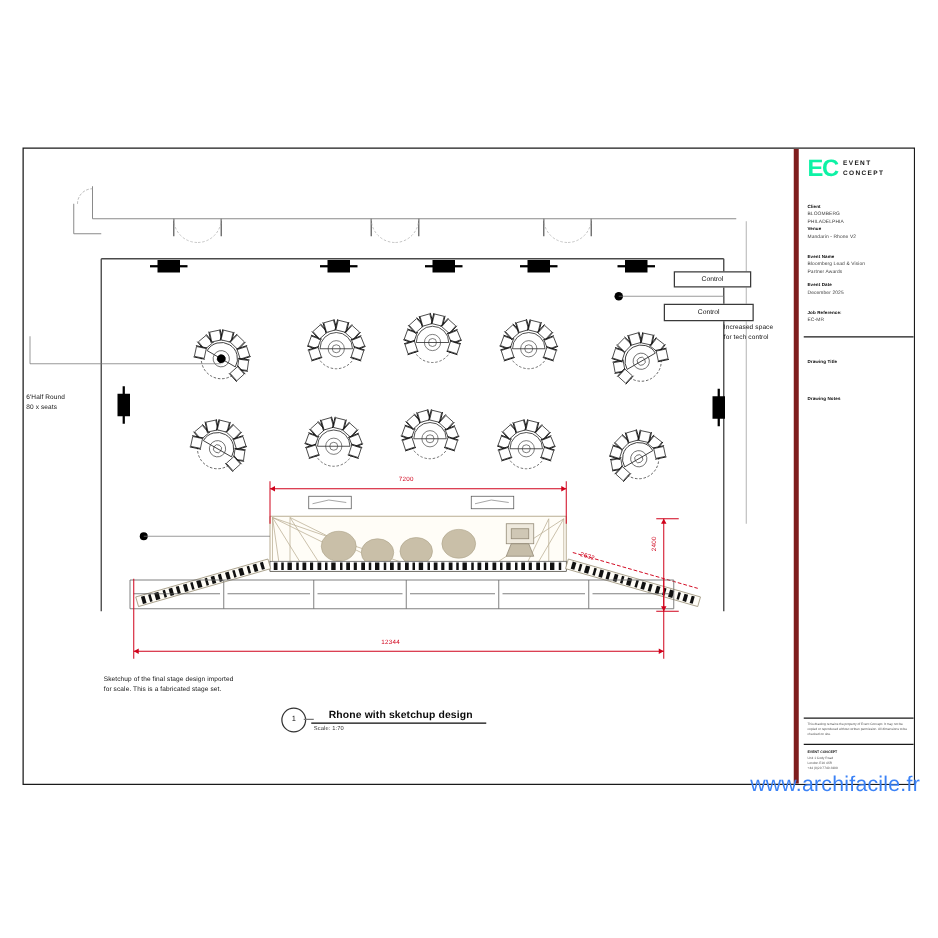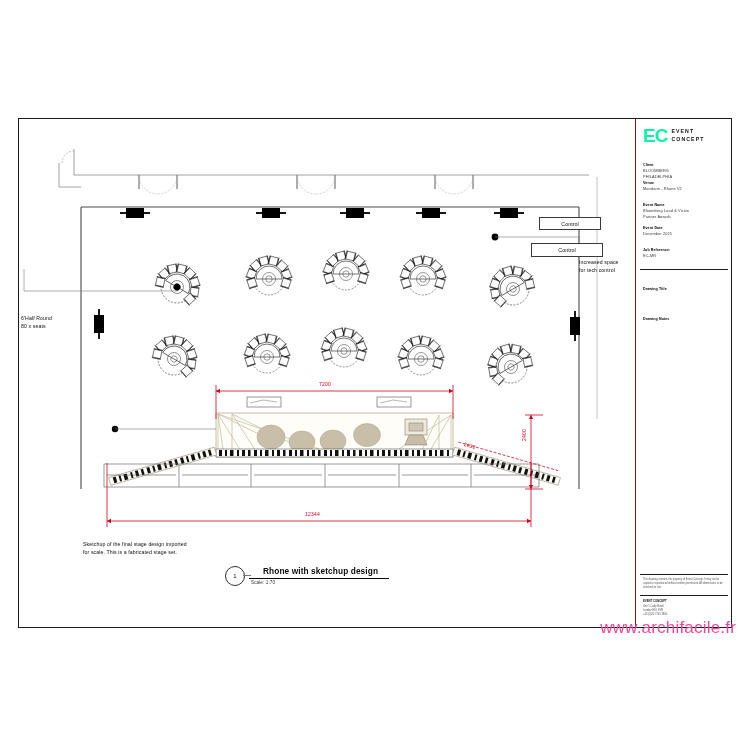--- a/index.html
+++ b/index.html
@@ -18,21 +18,21 @@
     border:1px solid #1a1a1a;
     box-sizing:border-box;
     overflow:hidden;
   }
   .abs{position:absolute;}
 
   
   #titleblock{
     position:absolute; right:0; top:0;
     width:96px; height:100%;
-    border-left:1px solid #7f1d1d;
+    border-left:4px solid #7f1d1d;
     box-sizing:border-box;
     background:#fff;
   }
   #logo-wrap{
     position:absolute; left:7px; top:7px;
     display:flex; align-items:center; gap:4px;
   }
   #ec-mark{
     font-size:19px; font-weight:bold; letter-spacing:-1px;
     color:#0df2a5; line-height:1;
@@ -49,21 +49,21 @@
   .micro{font-size:2.6px;color:#555;line-height:1.5;}
   .micro b{font-size:2.8px;color:#111;}
 
   
   .plan-txt{font-size:5.2px;color:#111;line-height:1.45;white-space:pre-line;letter-spacing:.1px;}
   .dim-txt{font-size:5px;color:#d0021b;letter-spacing:.2px;}
   .ctrl-txt{font-size:5.4px;color:#111;}
 
   #watermark{
     position:absolute; right:14px; bottom:112px;
-    font-size:17px; color:#ec4899; letter-spacing:.2px;
+    font-size:17px; color:#3b82f6; letter-spacing:.2px;
     font-family:"Liberation Sans", sans-serif;
   }
 
   .ctrl-box{
     position:absolute;
     border:1px solid #3a3a3a;
     background:#fff;
     display:flex;align-items:center;justify-content:center;
     box-sizing:border-box;
   }

